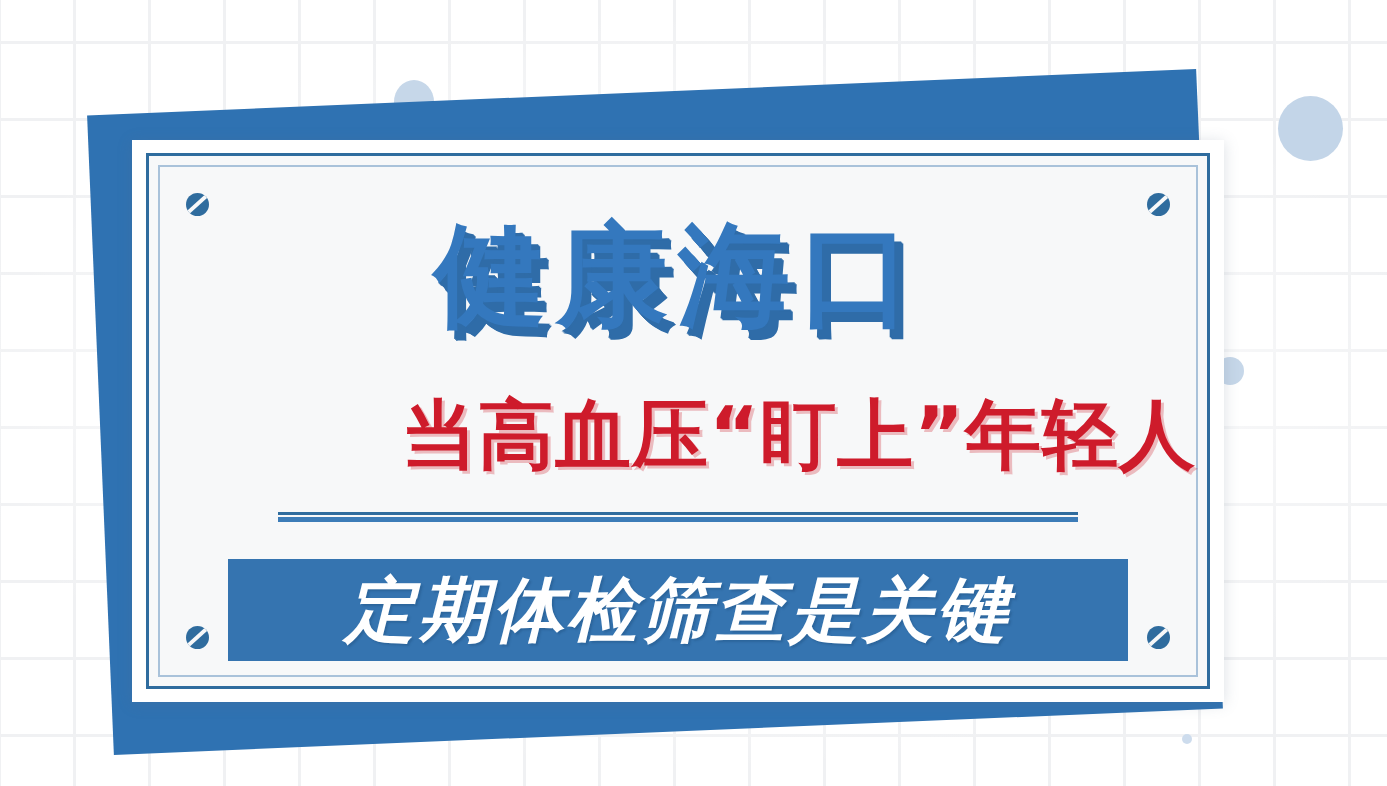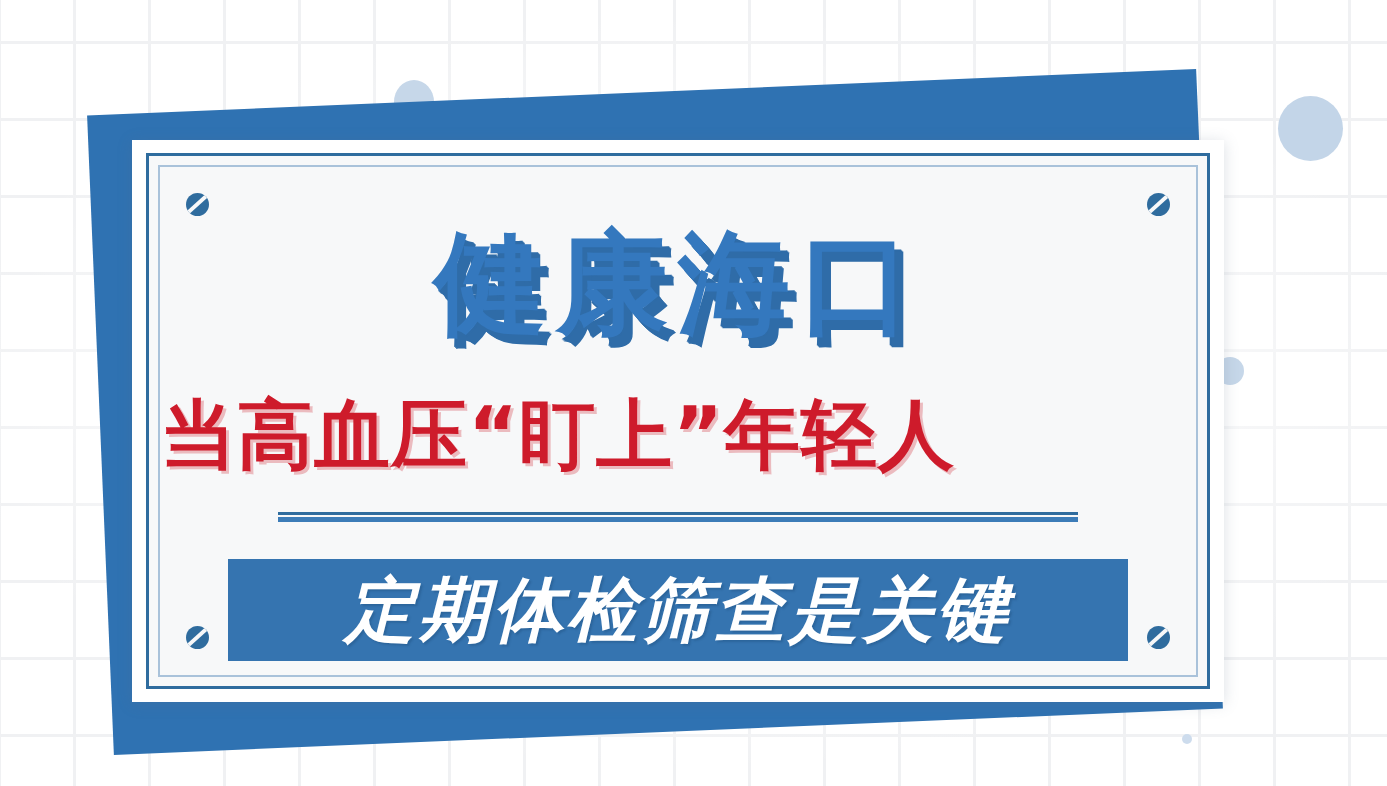--- a/index.html
+++ b/index.html
@@ -122,21 +122,21 @@
     left: 0;
     right: 0;
     top: 0;
     bottom: 0;
   }
 
   .title-main {
     position: absolute;
     left: 0;
     right: 0;
-    top: 60px;
+    top: 52px;
     text-align: center;
     font-family: "DejaVu Sans", "Liberation Sans", sans-serif;
     font-size: 112px;
     font-weight: 700;
     line-height: 1;
     letter-spacing: 10px;
     color: #3478be;
     -webkit-text-stroke: 7px #f7f8f9;
     paint-order: stroke fill;
     text-shadow:
@@ -144,21 +144,21 @@
        8px  9px 0 #2f6ca8,
        7px  8px 0 #2f6ca8;
     white-space: nowrap;
   }
 
   .title-sub {
     position: absolute;
     left: 0;
     right: 0;
     top: 230px;
-    text-align: left;
+    text-align: right;
     font-family: "DejaVu Sans", "Liberation Sans", sans-serif;
     font-size: 76px;
     font-weight: 700;
     line-height: 1;
     letter-spacing: 1px;
     color: #ce1b2b;
     text-shadow: 3px 3px 0 rgba(206,27,43,0.28);
     white-space: nowrap;
   }
 

